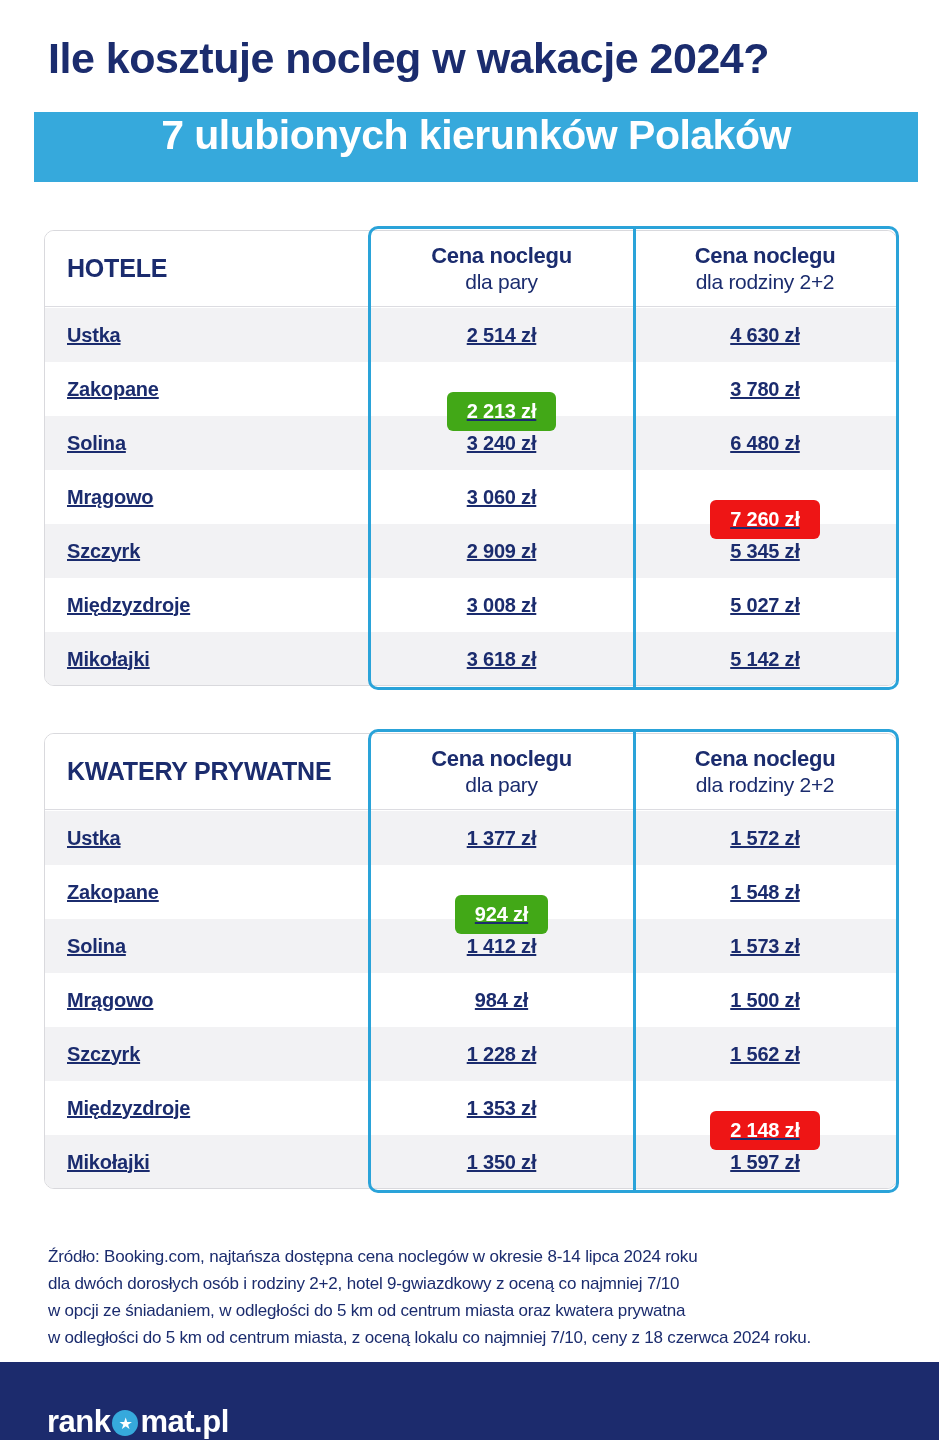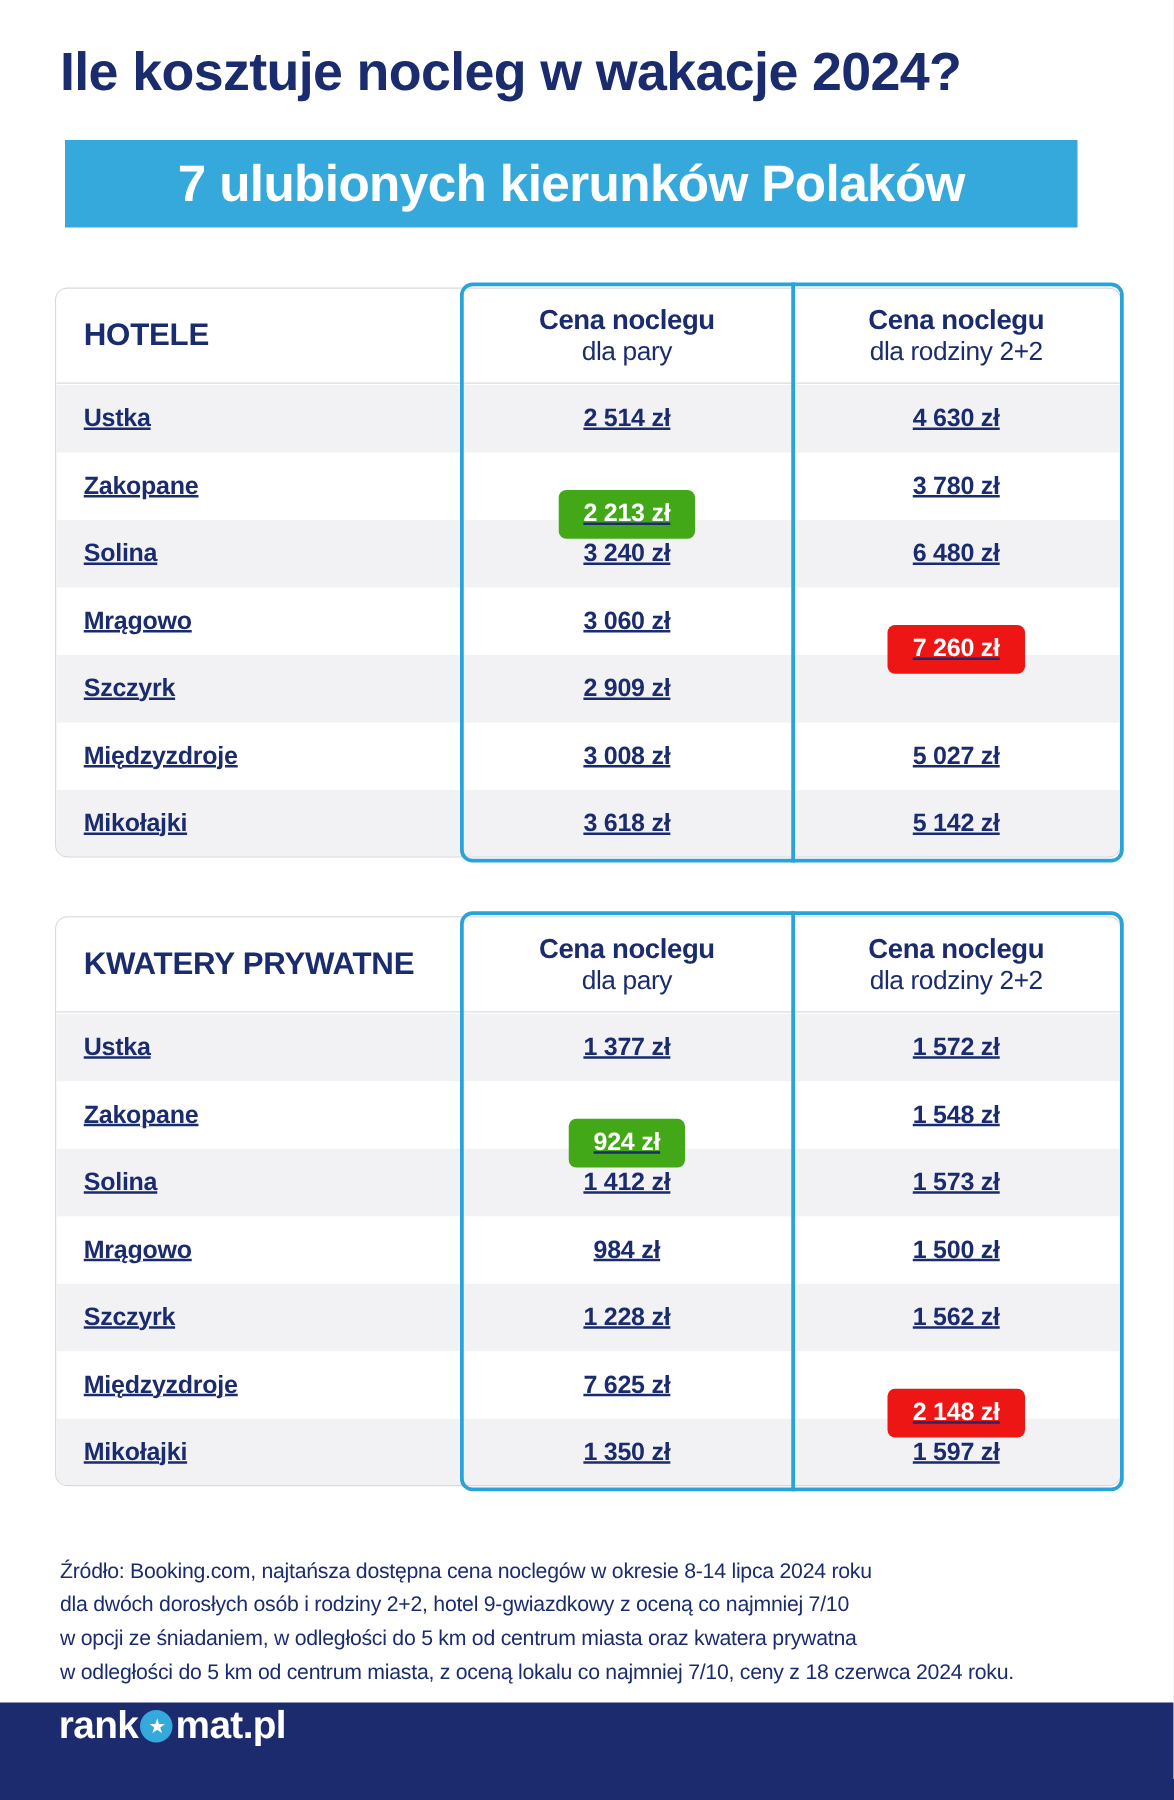--- a/index.html
+++ b/index.html
@@ -9,23 +9,23 @@
     background:#fff; overflow:hidden;
     font-family:"Liberation Sans","DejaVu Sans",sans-serif;
     color:var(--navy,#1b2c6e);
   }
   .title {
     position:absolute; left:48px; top:34px; width:860px;
     font-size:43px; font-weight:800; letter-spacing:-0.5px;
     color:var(--navy,#1b2c6e);
   }
   .banner {
-    position:absolute; left:52px; top:112px; width:810px; height:70px;
+    position:absolute; left:34px; top:112px; width:884px; height:70px;
     background:var(--banner-blue,#36a9dc);
-    display:flex; align-items:center; justify-content:center;
+    display:flex; align-items:flex-start; justify-content:center;
   }
   .banner span {
     color:#fff; font-size:41px; font-weight:800; letter-spacing:-0.5px;
     white-space:nowrap;
   }
   .card { position:absolute; left:44px; width:853px; height:456px; }
   .card-hotels  { top:230px; }
   .card-private { top:733px; }
   .card-clip {
     position:absolute; inset:0; background:#fff;
@@ -63,21 +63,21 @@
     pointer-events:none; z-index:3;
   }
   .source {
     position:absolute; left:48px; top:1243px; width:860px;
     font-size:17px; line-height:27px; font-weight:400;
     color:var(--navy,#1b2c6e); letter-spacing:-0.2px;
   }
   .bottombar {
     position:absolute; left:0; top:1362px; width:939px; height:78px;
     background:var(--footer-bar-navy,#1c2b6d);
-    display:flex; align-items:flex-start; padding-left:47px;
+    display:flex; align-items:flex-end; padding-left:47px;
   }
   .logo { display:flex; align-items:center; color:#fff; font-size:31px; font-weight:800; letter-spacing:-0.5px; }
   .logo-star {
     width:26px; height:26px; border-radius:50%;
     background:var(--banner-blue,#36a9dc); color:#fff;
     display:flex; align-items:center; justify-content:center;
     font-size:16px; margin:2px 2px 0 2px;
   }
 </style>
 </head>
@@ -151,20 +151,23 @@
               <span class="price badge badge-red">7 260 zł</span>
             </div>
           </div>
           <div class="trow">
             <div class="cell c1">
               <span class="city-label">Szczyrk</span>
             </div>
             <div class="cell c2">
               <span class="price">2 909 zł</span>
             </div>
+            <div class="cell c3">
+              <span class="price">5 345 zł</span>
+            </div>
           </div>
           <div class="trow">
             <div class="cell c1">
               <span class="city-label">Międzyzdroje</span>
             </div>
             <div class="cell c2">
               <span class="price">3 008 zł</span>
             </div>
             <div class="cell c3">
               <span class="price">5 027 zł</span>
@@ -256,21 +259,21 @@
             </div>
             <div class="cell c3">
               <span class="price">1 562 zł</span>
             </div>
           </div>
           <div class="trow">
             <div class="cell c1">
               <span class="city-label">Międzyzdroje</span>
             </div>
             <div class="cell c2">
-              <span class="price">7 625 zł</span>
+              <span class="price">1 353 zł</span>
             </div>
             <div class="cell c3">
               <span class="price badge badge-red">2 148 zł</span>
             </div>
           </div>
           <div class="trow">
             <div class="cell c1">
               <span class="city-label">Mikołajki</span>
             </div>
             <div class="cell c2">

